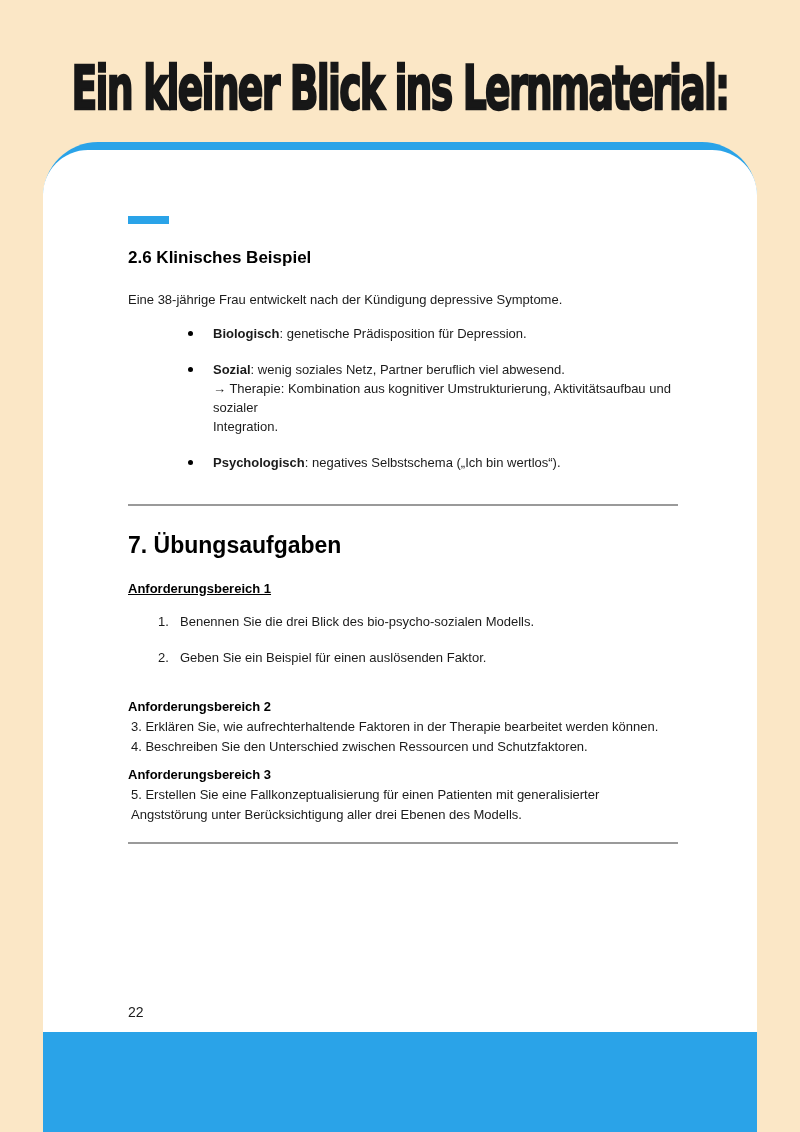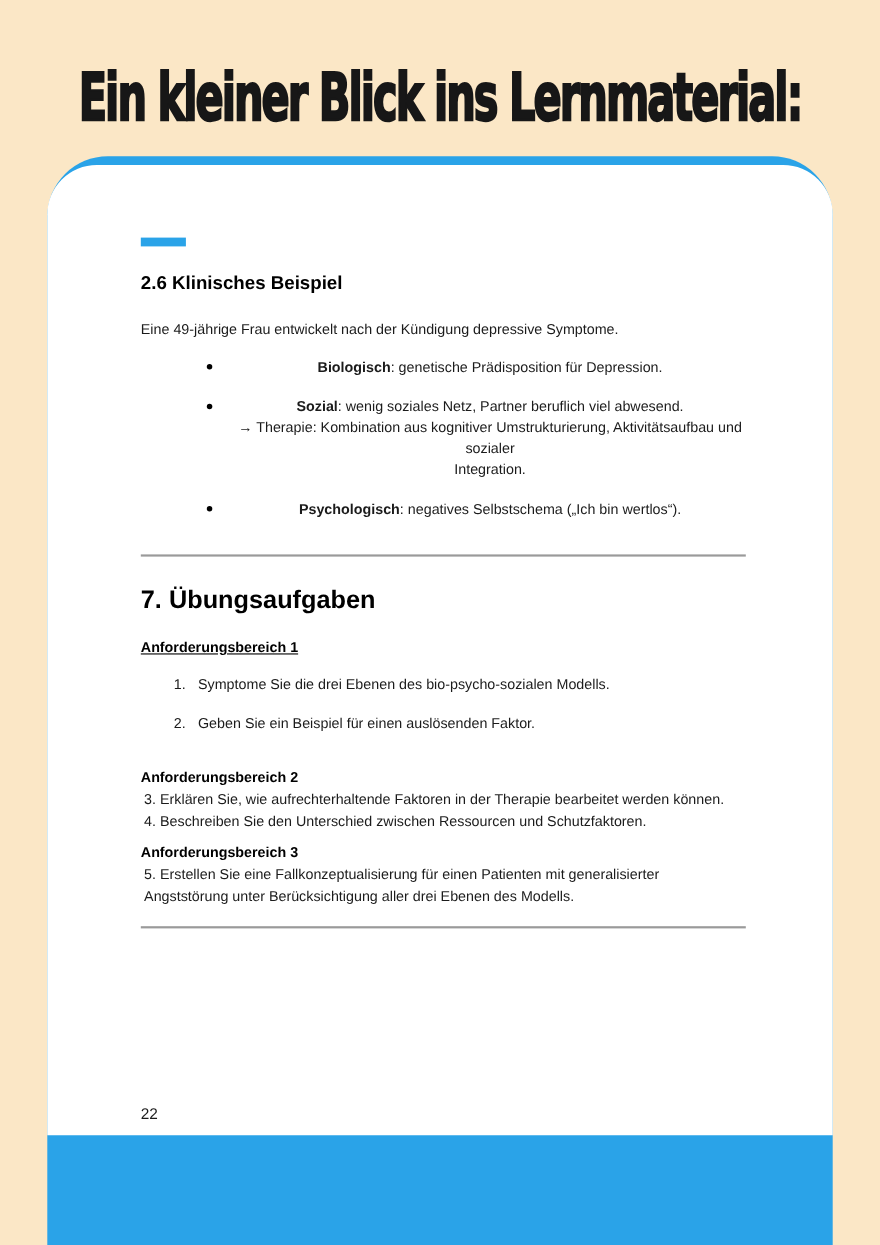--- a/index.html
+++ b/index.html
@@ -43,21 +43,21 @@
     position:absolute;left:0;bottom:0;width:714px;height:40px;
     background:var(--accent);
     border-radius:0 0 45px 45px;
   }
   .dash{width:41px;height:8px;background:var(--accent);}
   .h-sec{font-size:17px;font-weight:bold;margin:24px 0 0;color:#000;}
   .intro{font-size:13px;line-height:19px;margin:22px 0 0;}
   .bullets{list-style:none;margin:0;padding:0;}
   .bullets li{
     position:relative;padding-left:85px;margin-top:17px;
-    font-size:13px;line-height:19px;text-align:center;
+    font-size:13px;line-height:19px;
   }
   .bullets li:first-child{margin-top:15px;}
   .marker{
     position:absolute;left:60px;top:7px;width:5px;height:5px;
     border-radius:50%;background:#000;
   }
   .bold{font-weight:bold;}
   .rule{height:2px;background:var(--rule);margin-top:32px;}
   .h-big{font-size:23px;font-weight:bold;margin:26px 0 0;color:#000;}
   .h-group{font-size:13px;font-weight:bold;margin:0;color:#000;}
@@ -83,21 +83,21 @@
 
 <h1 class="title">Ein kleiner Blick ins Lernmaterial:</h1>
 
 <div class="frame">
   <div class="page">
 
     <div class="dash"></div>
 
     <h2 class="h-sec">2.6 Klinisches Beispiel</h2>
 
-    <p class="intro">Eine 49-jährige Frau entwickelt nach der Kündigung depressive Symptome.</p>
+    <p class="intro">Eine 38-jährige Frau entwickelt nach der Kündigung depressive Symptome.</p>
 
     <ul class="bullets">
       <li>
         <span class="marker"></span>
         <span class="bold">Biologisch</span><span>: genetische Prädisposition für Depression.</span>
       </li>
       <li>
         <span class="marker"></span>
         <span class="bold">Sozial</span><span>: wenig soziales Netz, Partner beruflich viel abwesend.</span>
         <div>→ Therapie: Kombination aus kognitiver Umstrukturierung, Aktivitätsaufbau und sozialer</div>
@@ -110,21 +110,21 @@
     </ul>
 
     <div class="rule"></div>
 
     <h2 class="h-big">7. Übungsaufgaben</h2>
 
     <h3 class="h-group g1-h">Anforderungsbereich 1</h3>
 
     <div class="oli oli-1">
       <span class="num">1.</span>
-      <span>Symptome Sie die drei Ebenen des bio-psycho-sozialen Modells.</span>
+      <span>Benennen Sie die drei Blick des bio-psycho-sozialen Modells.</span>
     </div>
     <div class="oli oli-2">
       <span class="num">2.</span>
       <span>Geben Sie ein Beispiel für einen auslösenden Faktor.</span>
     </div>
 
     <h3 class="h-group g2-h">Anforderungsbereich 2</h3>
     <div class="pgroup">
       <p class="pitem">3. Erklären Sie, wie aufrechterhaltende Faktoren in der Therapie bearbeitet werden können.</p>
       <p class="pitem">4. Beschreiben Sie den Unterschied zwischen Ressourcen und Schutzfaktoren.</p>

